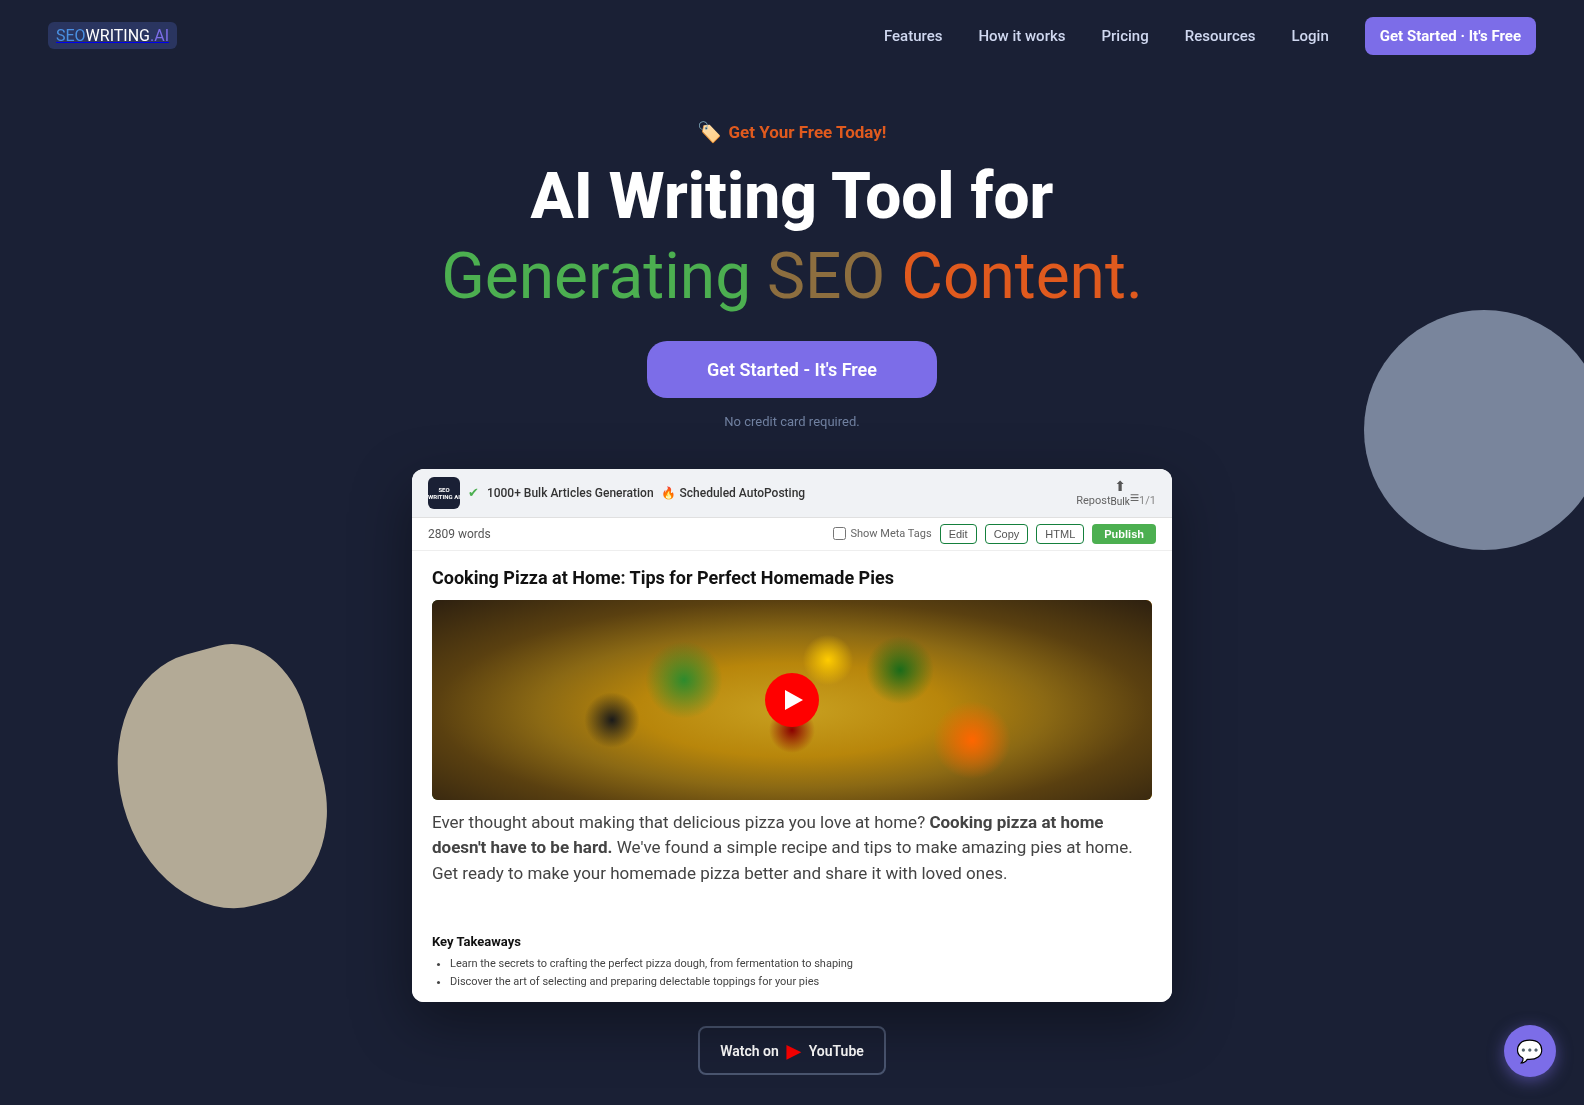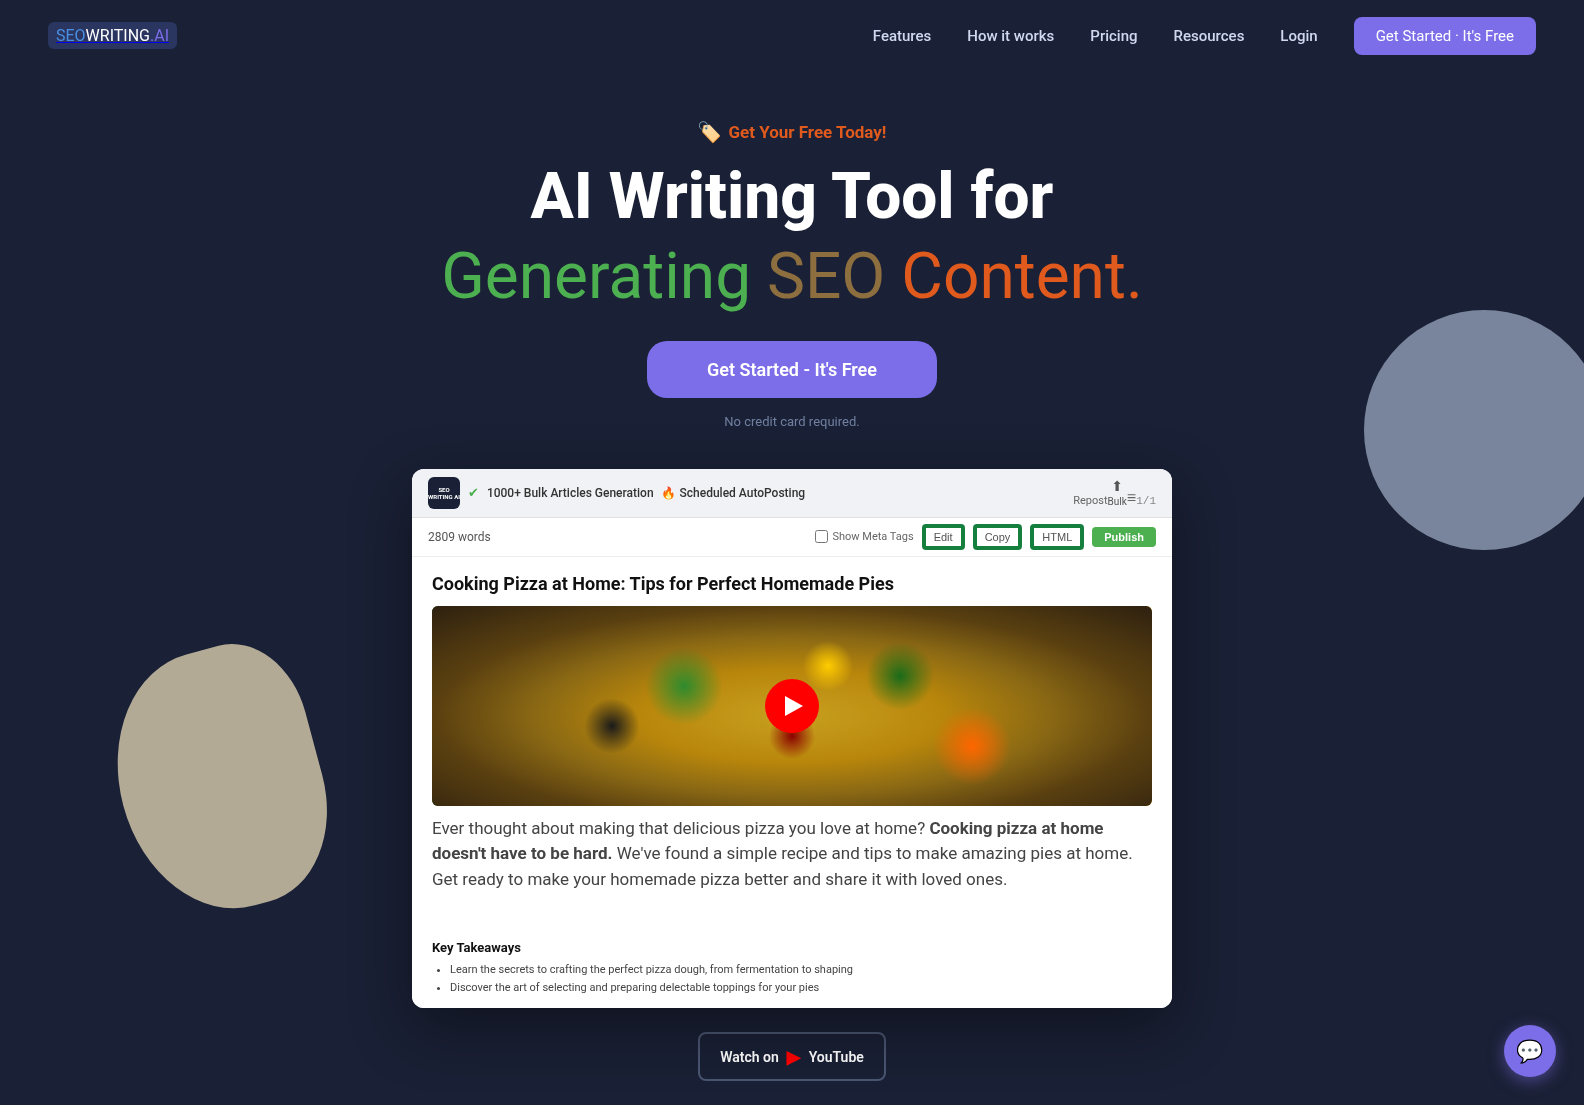--- a/index.html
+++ b/index.html
@@ -40,23 +40,23 @@
     }
     nav ul li a {
       color: #d0d8f0;
       text-decoration: none;
       font-size: 15px;
       font-weight: 500;
     }
     .nav-cta {
       background: #7c6de8;
       color: #fff !important;
-      padding: 10px 22px;
+      padding: 10px 15px;
       border-radius: 8px;
-      font-weight: 400;
+      font-weight: 700;
       font-size: 15px;
       text-decoration: none;
       white-space: nowrap;
     }
 
     
     .hero {
       text-align: center;
       padding: 50px 40px 20px;
       position: relative;
@@ -206,35 +206,34 @@
       gap: 2px;
       font-size: 10px;
       color: #555;
     }
     .share-icon {
       font-size: 14px;
     }
     .page-count {
       font-size: 11px;
       color: #888;
-      font-family: Liberation Mono, monospace;
     }
 
     .video-meta {
       background: #fff;
       padding: 6px 16px;
       display: flex;
       align-items: center;
       justify-content: space-between;
       border-bottom: 1px solid #eee;
     }
     .word-count { font-size: 12px; color: #555; }
     .meta-btns { display: flex; gap: 8px; align-items: center; }
     .meta-btn-outline {
-      border: 4px solid #15803d;
+      border: 1px solid #15803d;
       background: #fff;
       padding: 3px 8px;
       border-radius: 4px;
       font-size: 11px;
       color: #555;
       cursor: pointer;
     }
     .meta-btn-green {
       background: #4caf50;
       color: #fff;

